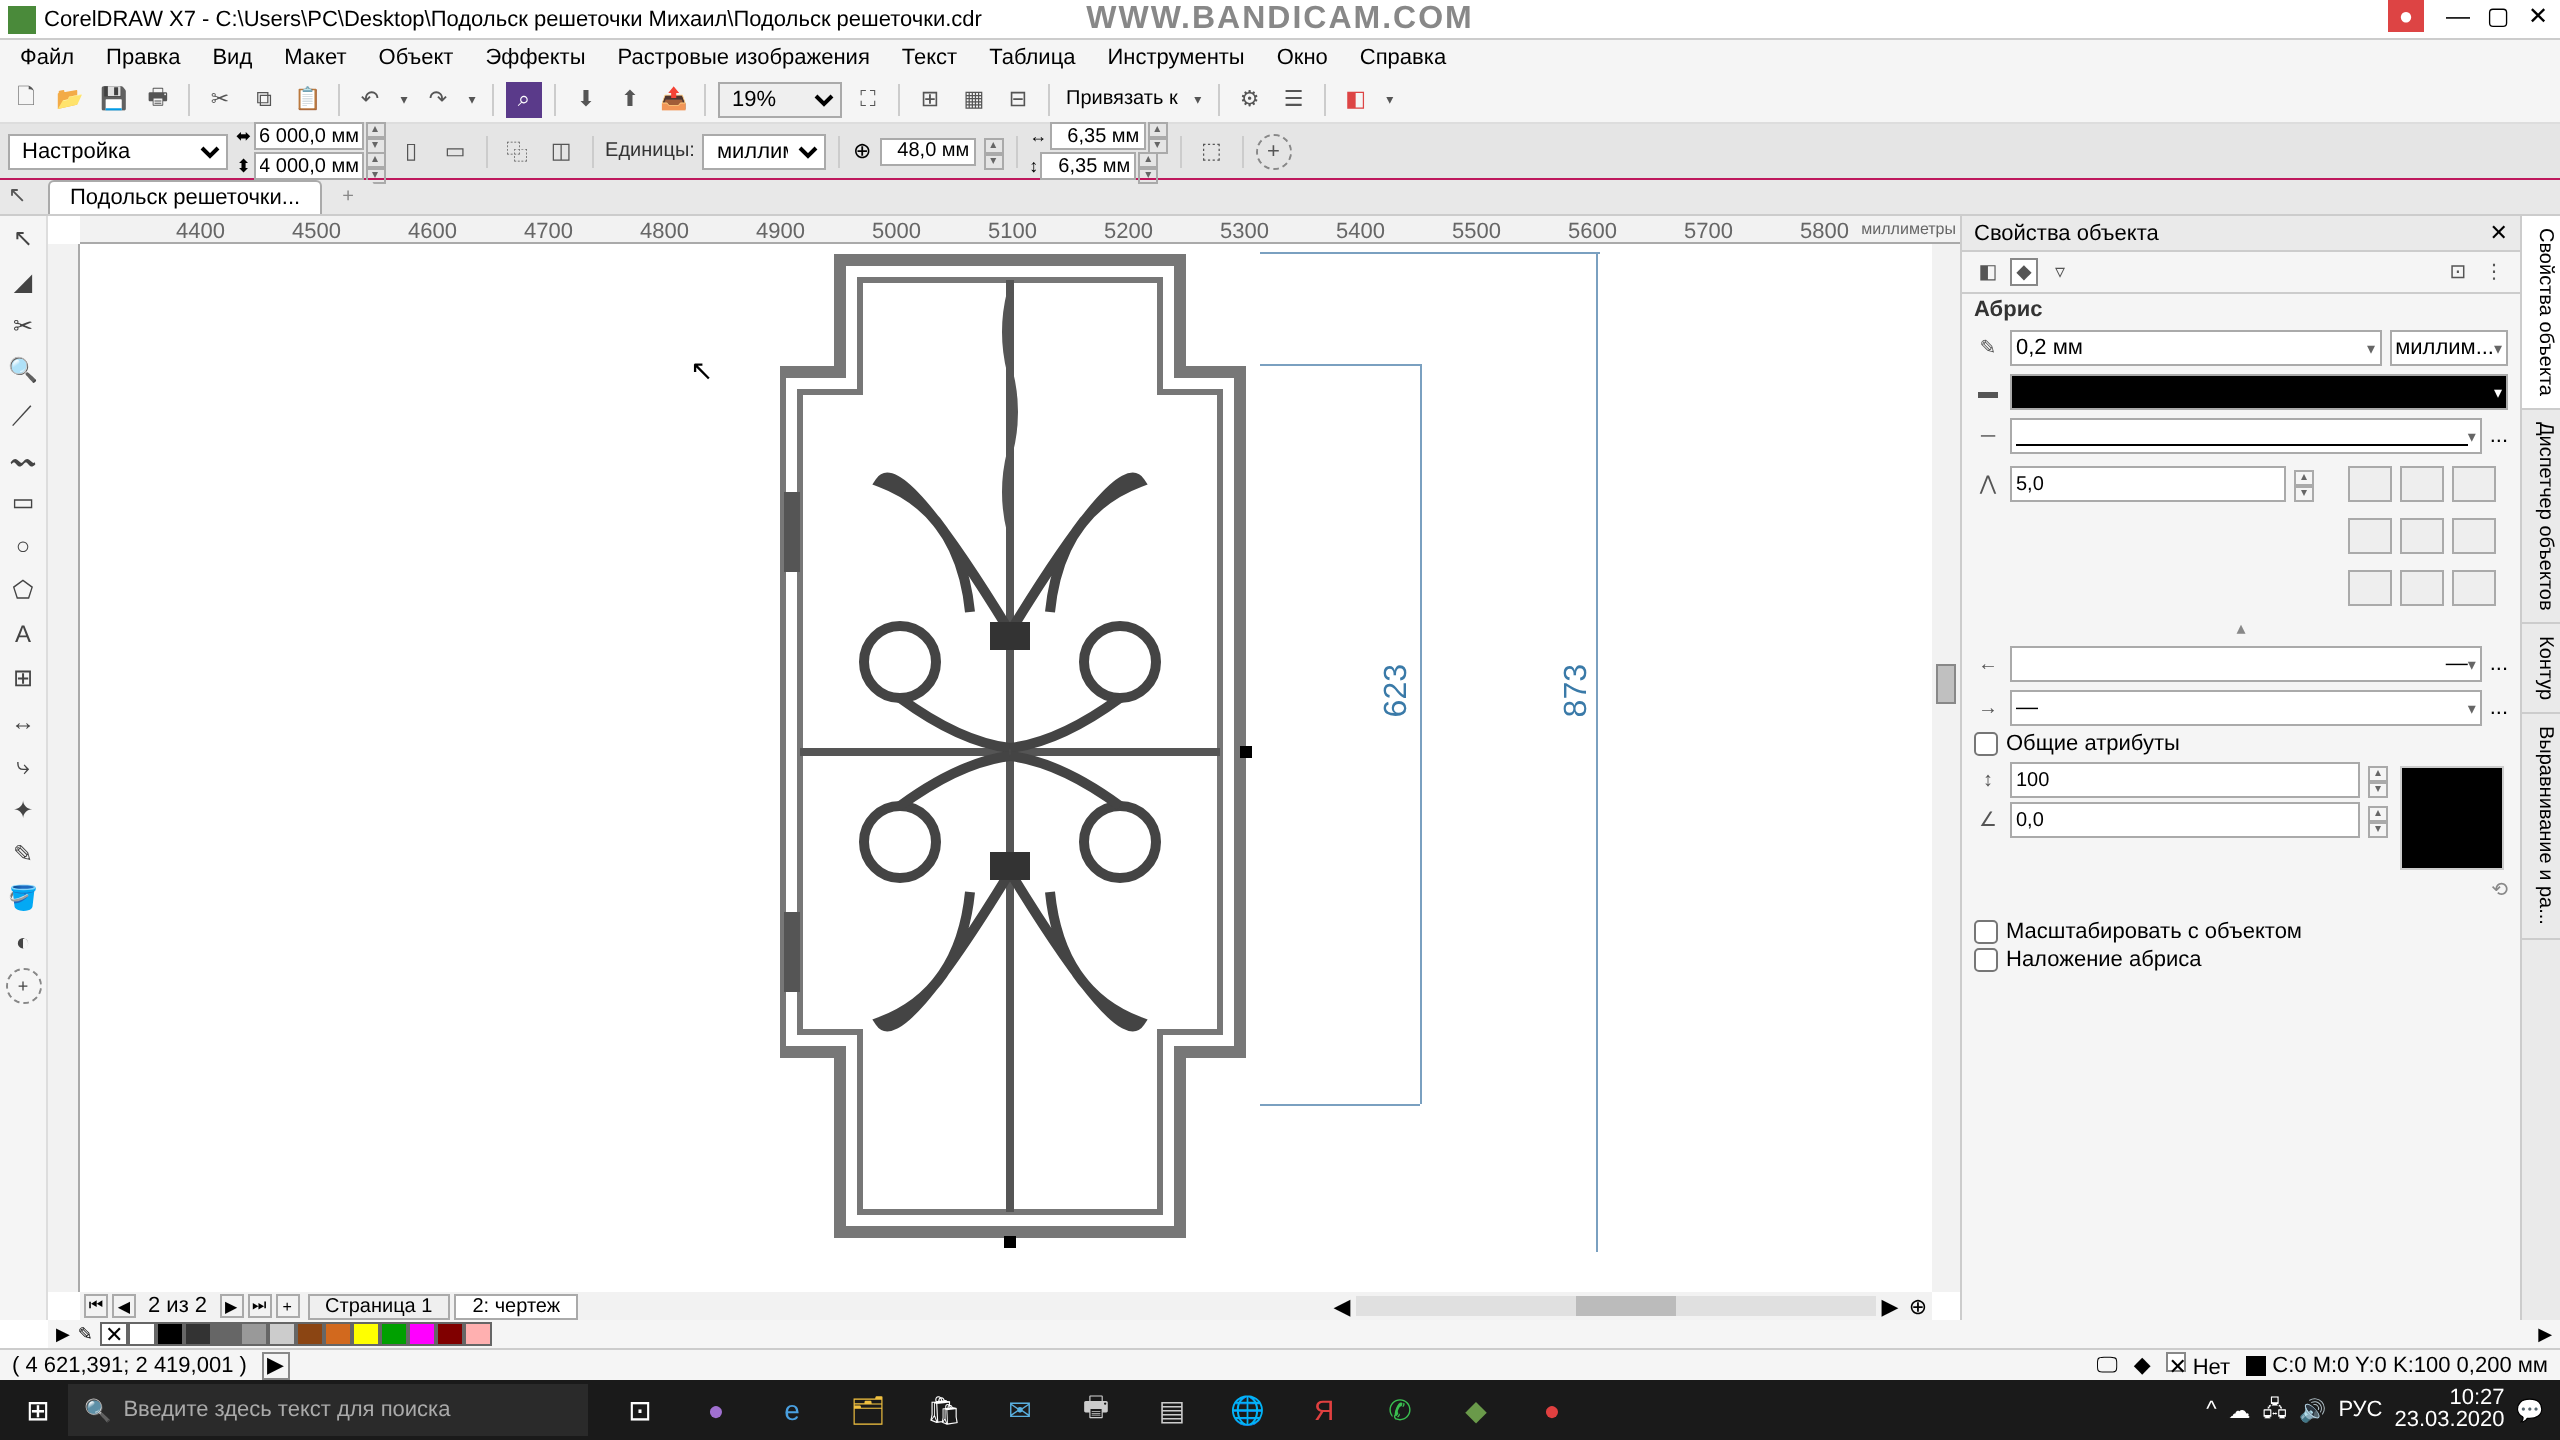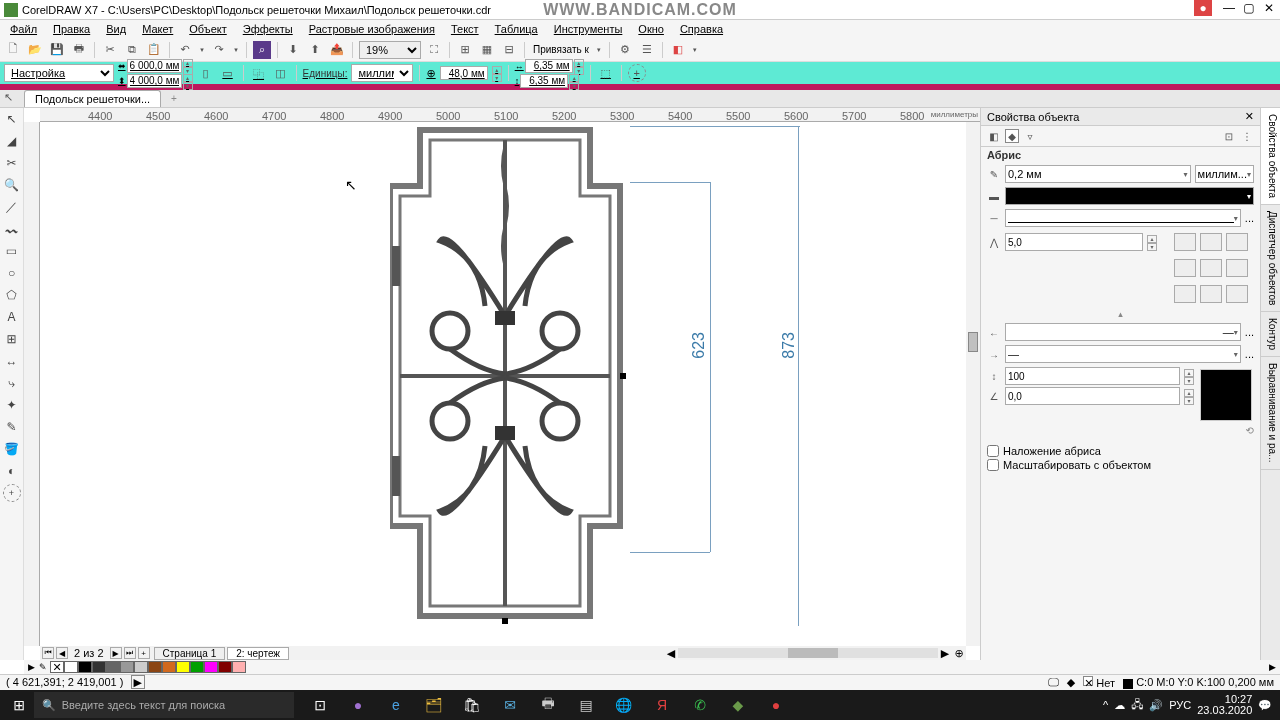--- a/index.html
+++ b/index.html
@@ -3,27 +3,27 @@
 <meta charset="utf-8">
 <style>
 * { margin:0; padding:0; box-sizing:border-box; font-family:"Segoe UI",Tahoma,sans-serif; font-size:11px; }
 body { background:#fff; width:1280px; height:720px; overflow:hidden; position:relative; }
 .titlebar { height:20px; background:#fff; display:flex; align-items:center; padding:0 4px; border-bottom:1px solid #ccc; position:relative; }
 .titlebar .ico { width:14px; height:14px; background:#4a8a3a; margin-right:4px; display:inline-block; }
 .titlebar .watermark { position:absolute; left:50%; transform:translateX(-50%); font-size:16px; font-weight:bold; color:#888; letter-spacing:1px; }
 .winbtns { position:absolute; right:2px; top:0; display:flex; gap:2px; }
 .winbtn { width:18px; height:16px; display:flex; align-items:center; justify-content:center; font-size:12px; cursor:pointer; }
 .winbtn.red { background:#d44; color:#fff; margin-right:6px; }
-.menubar { height:18px; background:#f5f5f5; display:flex; align-items:center; padding:0 4px; gap:4px; font-size:11px;text-decoration:underline; }
+.menubar { height:18px; background:#f5f5f5; display:flex; align-items:center; padding:0 4px; gap:4px; font-size:11px; }
 .menubar span { padding:0 6px; cursor:pointer; }
 .toolbar1 { height:24px; background:#f5f5f5; border-bottom:1px solid #ddd; display:flex; align-items:center; padding:0 4px; gap:4px; }
 .tbtn { width:18px; height:18px; border:1px solid transparent; display:flex; align-items:center; justify-content:center; font-size:11px; cursor:pointer; color:#555; }
 .sep { width:1px; height:16px; background:#ccc; margin:0 2px; }
 .zoom-sel { height:18px; width:62px; border:1px solid #aaa; font-size:11px; padding:0 2px; }
-.toolbar2 { height:28px; background:#5eead4; border-bottom:6px solid #be185d; display:flex; align-items:center; padding:0 4px; gap:4px;text-decoration:underline; }
+.toolbar2 { height:28px; background:#e5e5e5; border-bottom:1px solid #be185d; display:flex; align-items:center; padding:0 4px; gap:4px; }
 .wsel { height:18px; width:110px; border:1px solid #aaa; background:#fff; padding:0 2px; font-size:11px; }
 .numbox { height:14px; width:55px; border:1px solid #aaa; font-size:10px; padding:0 2px; text-align:right; }
 .spinner { width:10px; height:14px; display:flex; flex-direction:column; }
 .spinner div { flex:1; font-size:6px; text-align:center; line-height:6px; color:#666; cursor:pointer; border:1px solid #aaa; }
 .unitlbl { font-size:10px; color:#333; }
 .tabstrip { height:18px; background:#e8e8e8; border-bottom:1px solid #ccc; display:flex; align-items:flex-end; padding-left:24px; }
 .tab { height:17px; padding:0 10px; background:#fff; border:1px solid #aaa; border-bottom:none; border-radius:3px 3px 0 0; margin-right:0; font-size:10px; display:flex; align-items:center; }
 .tab.add { background:#e8e8e8; border:none; color:#888; cursor:pointer; }
 .workspace { position:absolute; left:0; right:0; top:108px; bottom:60px; display:flex; }
 .tooldock { width:24px; background:#f5f5f5; border-right:1px solid #ddd; display:flex; flex-direction:column; padding-top:2px; gap:4px; align-items:center; }
@@ -410,20 +410,24 @@
         <span>...</span>
       </div>
       <div class="panelrow">
         <div class="pico">→</div>
         <div class="pcombo">
             <span style="flex:1">—</span>
             <span class="dd">▾</span>
           </div>
         <span>...</span>
       </div>
+      <div class="chkrow">
+          <input type="checkbox" style="">
+          <span>Общие атрибуты</span>
+        </div>
       <div class="panelrow" style="align-items:flex-start">
         <div style="flex:1">
           <div class="panelrow" style="padding:0">
             <div class="pico">↕</div>
             <input class="pinput" value="100" style="">
               <div class="spinner">
                 <div>▴</div>
                 <div>▾</div>
               </div>
           </div>
@@ -435,25 +439,25 @@
                 <div>▾</div>
               </div>
           </div>
         </div>
         <div class="swatchbig"></div>
       </div>
       <div style="text-align:right;padding:0 6px;color:#888;font-size:10px">⟲</div>
       <div style="height:8px"></div>
       <div class="chkrow">
           <input type="checkbox" style="">
-          <span>Наложение абриса</span>
+          <span>Масштабировать с объектом</span>
         </div>
       <div class="chkrow">
           <input type="checkbox" style="">
-          <span>Масштабировать с объектом</span>
+          <span>Наложение абриса</span>
         </div>
     </div>
     <div class="sidetab">
       <div class="st act">Свойства объекта</div>
       <div class="st">Диспетчер объектов</div>
       <div class="st">Контур</div>
       <div class="st">Выравнивание и ра...</div>
     </div>
   </div>
 </div>

